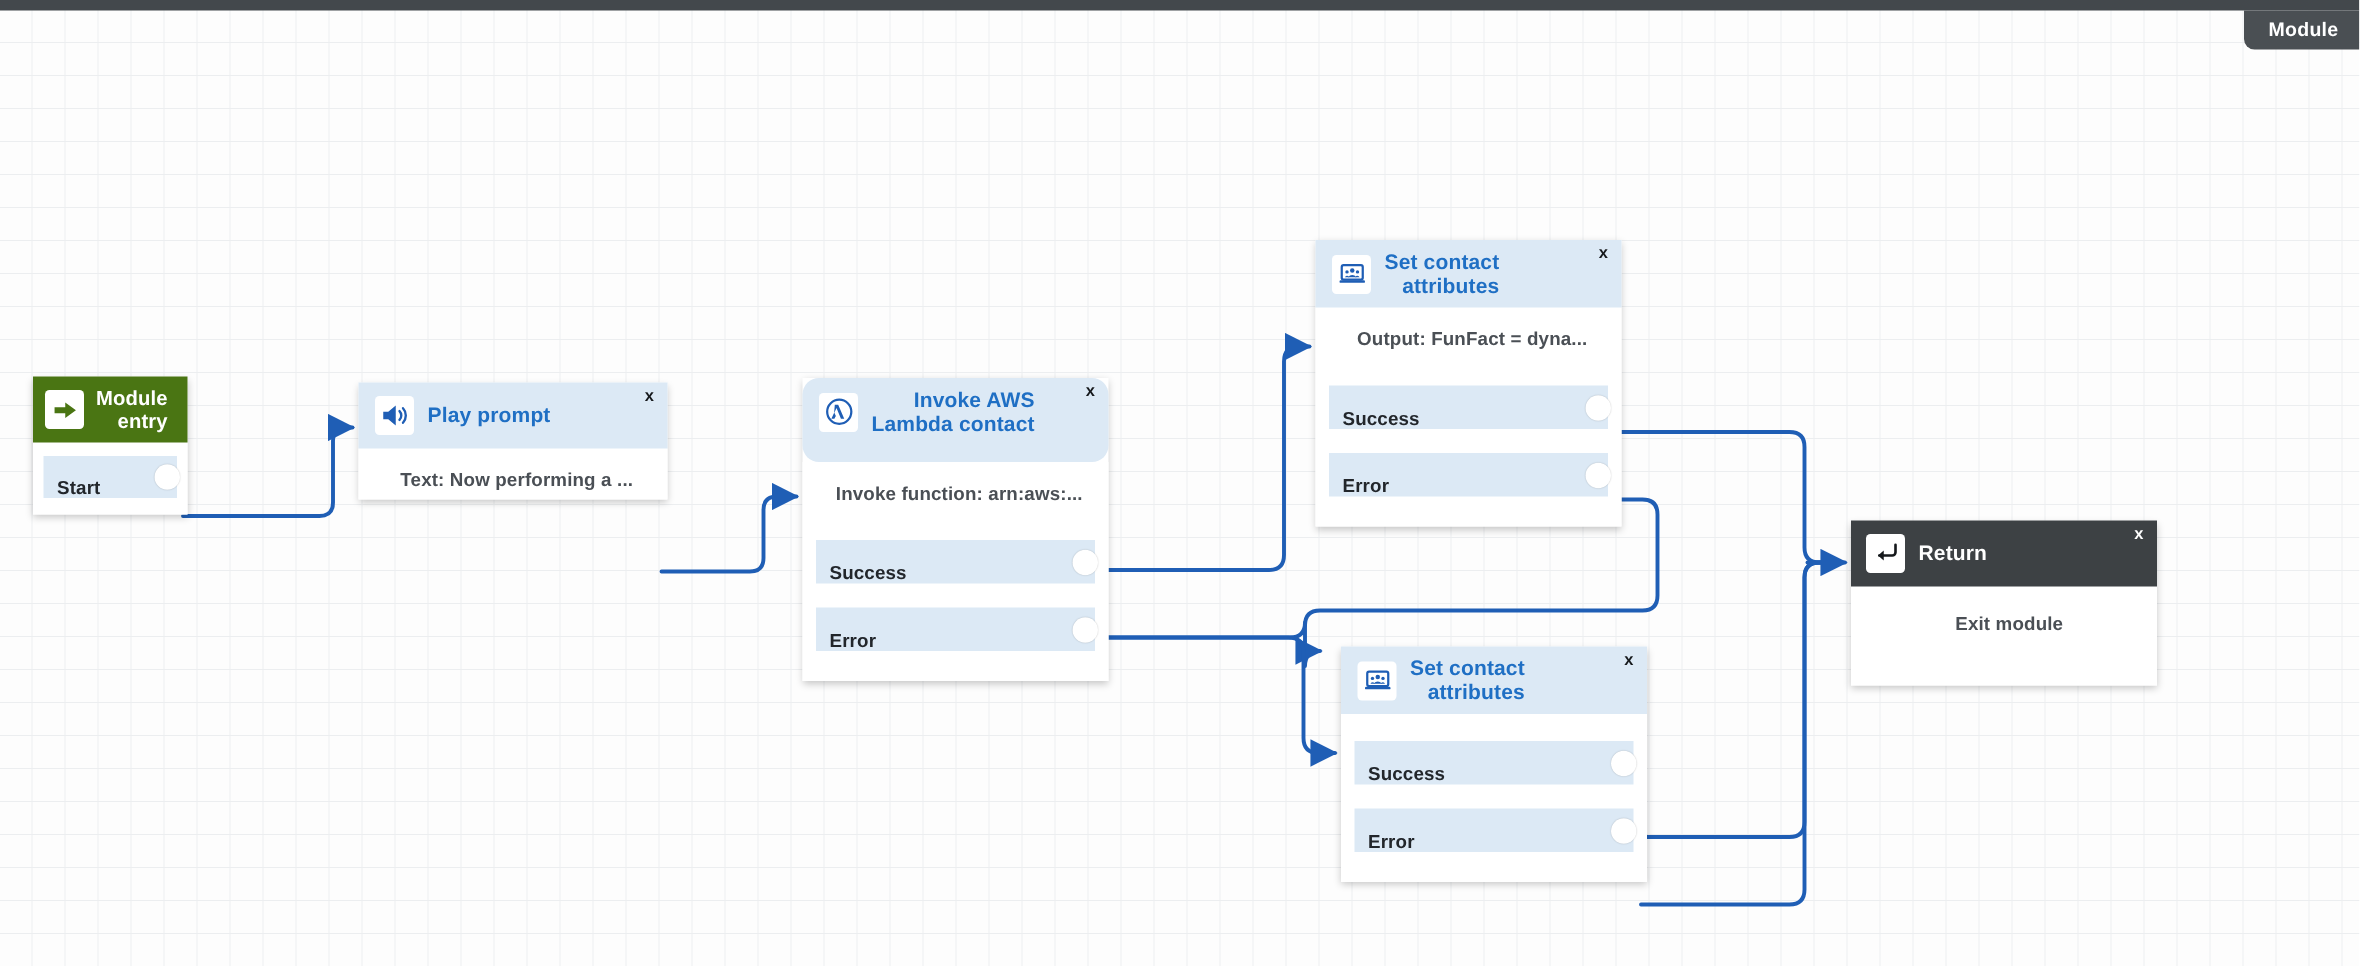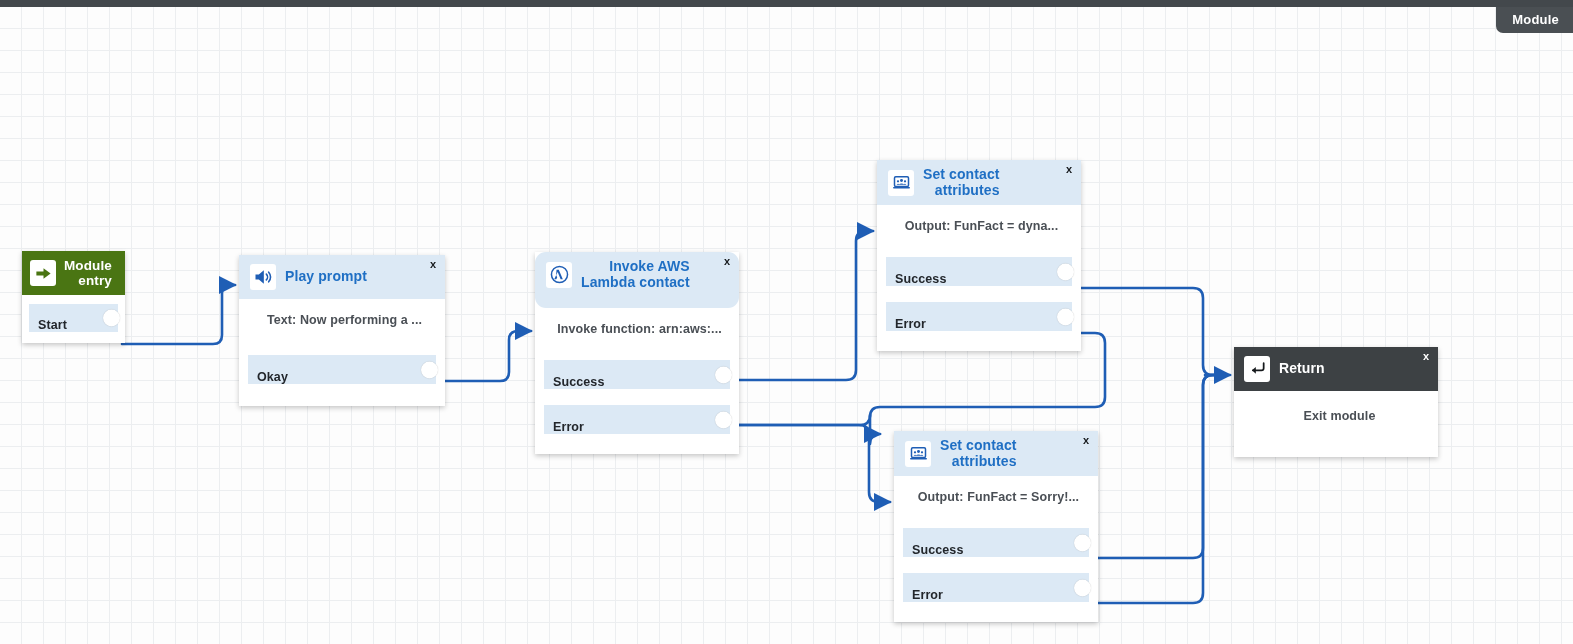--- a/index.html
+++ b/index.html
@@ -245,26 +245,20 @@
         <svg width="20" height="20" viewBox="0 0 24 24" aria-hidden="true">
           <path d="M3 9 h4 L13 4 v16 L7 15 H3 Z" fill="#1f5eb5"></path>
           <path d="M16 8.5 a5 5 0 0 1 0 7" stroke="#1f5eb5" stroke-width="1.9" fill="none" stroke-linecap="round"></path>
           <path d="M18.8 6.2 a8.6 8.6 0 0 1 0 11.6" stroke="#1f5eb5" stroke-width="1.9" fill="none" stroke-linecap="round"></path>
         </svg>
       </span>
       <span class="title">Play prompt</span>
       <span class="node-x">x</span>
     </div>
     <div class="node-body">Text: Now performing a ...</div>
-    <div class="ports" style="padding-top:22px;padding-bottom:22px;">
-      <div class="port">
-        <span class="plabel">Okay</span>
-        <span class="dot"></span>
-      </div>
-    </div>
   </div>
 
   <div class="node" id="node-lambda">
     <div class="node-head">
       <span class="itile">
         <svg width="21" height="21" viewBox="0 0 24 24" aria-hidden="true">
           <circle cx="12" cy="12" r="9.2" fill="none" stroke="#1f5eb5" stroke-width="1.7"></circle>
           <path d="M8.6 6.6 h2.6 l4.6 10.8 h-2.5 L9.9 9.2 l-1.6 3.6 1.1 2.5 -1.1 2.1 h-2.3 l2.1 -4.6 Z" fill="#1f5eb5"></path>
         </svg>
       </span>
@@ -324,21 +318,20 @@
           <circle cx="16" cy="10.6" r="1.3" fill="#1f5eb5"></circle>
           <path d="M6.4 14.6 q1.6 -2.2 3.4 0 Z" fill="#1f5eb5"></path>
           <path d="M8.7 14.6 q3.3 -3.2 6.6 0 Z" fill="#1f5eb5"></path>
           <path d="M14.2 14.6 q1.6 -2.2 3.4 0 Z" fill="#1f5eb5"></path>
           <rect x="2.3" y="17" width="19.4" height="1.9" rx=".9" fill="#1f5eb5"></rect>
         </svg>
       </span>
       <span class="title"><span>Set contact</span><br><span>attributes</span></span>
       <span class="node-x">x</span>
     </div>
-    <div class="node-body">Output: FunFact = Sorry!...</div>
     <div class="ports" style="padding-top:18px;padding-bottom:20px;">
       <div class="port">
         <span class="plabel">Success</span>
         <span class="dot"></span>
       </div>
       <div class="port" style="margin-top:16px;">
         <span class="plabel">Error</span>
         <span class="dot"></span>
       </div>
     </div>

